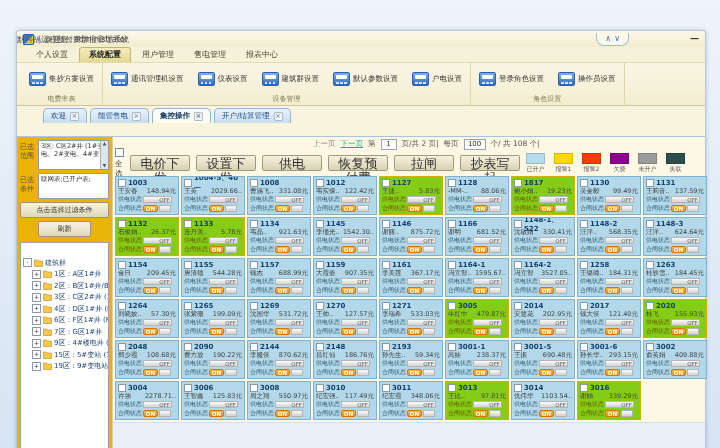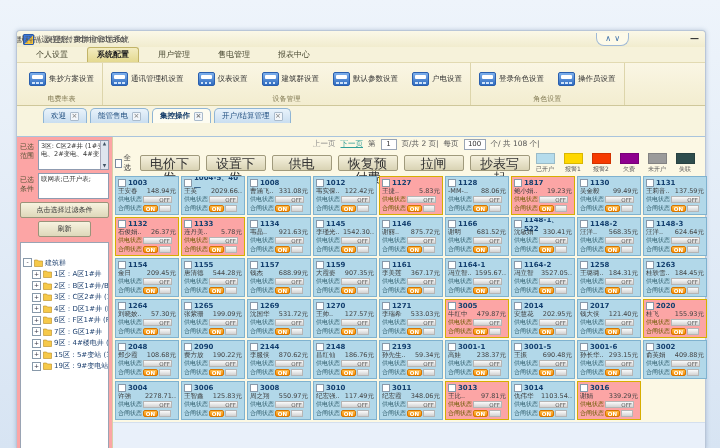--- a/index.html
+++ b/index.html
@@ -12,21 +12,21 @@
   
   .titlebar{height:16px;display:flex;align-items:center;padding:0 6px;gap:4px;
             background:linear-gradient(#fbf8e8,#f1ecce);border-radius:4px 4px 0 0;font-size:8px;color:#444;position:relative;}
   .app-icon{width:9px;height:9px;background:linear-gradient(135deg,#3c78d8 50%,#f4c33c 50%);border:1px solid #2a5aa8;border-radius:1px;}
   .tb-sep{color:#b9b190;}
   .win-title{position:absolute;left:0;right:0;text-align:left;font-size:8px;color:#555;pointer-events:none;}
   .win-pill{margin-left:auto;display:flex;gap:3px;align-items:center;background:#fdfae9;border:1px solid #9fb9d6;
             border-top:none;border-radius:0 0 8px 8px;padding:0 8px;height:12px;font-size:8px;color:#3a6ea8;z-index:2;margin-right:70px;}
   .min-btn{position:absolute;right:6px;top:2px;font-size:9px;color:#333;font-weight:bold;}
   
-  .menubar{height:15px;display:flex;align-items:flex-end;gap:10px;padding:0 10px;font-size:8px;color:#4a4a33;}
+  .menubar{height:15px;display:flex;align-items:flex-end;gap:2px;padding:0 10px;font-size:8px;color:#4a4a33;}
   .mtab{padding:1px 9px 2px;cursor:default;}
   .mtab.active{background:linear-gradient(#f3ecc0,#e4d98f);border:1px solid #c2b468;border-bottom:none;
                border-radius:3px 3px 0 0;font-weight:bold;color:#222;}
   
   .ribbon{height:42px;background:linear-gradient(#faf6e4,#f3edd0);border-top:1px solid #e2dab2;
           border-bottom:1px solid #cfc79a;display:flex;padding:0 4px;}
   .rgroup{display:flex;flex-direction:column;border-right:1px solid #ddd5ab;padding:3px 8px 0;}
   .rbuttons{display:flex;gap:14px;align-items:center;flex:1;}
   .rbtn{display:flex;align-items:center;gap:3px;font-size:7.5px;color:#333;cursor:default;}
   .ric{width:15px;height:12px;background:linear-gradient(#7db0ec,#2f6bbf);border:1px solid #2a5fae;border-radius:2px;position:relative;flex:none;}
@@ -34,53 +34,53 @@
   .ric::after{content:"";position:absolute;left:2px;bottom:1.5px;width:2.5px;height:2px;background:#cfe3fa;box-shadow:4px 0 #cfe3fa,8px 0 #cfe3fa;}
   .rlabel{text-align:center;font-size:7px;color:#837b55;padding:2px 0 1px;}
   
   .doctabs{height:17px;background:#f8f4de;display:flex;align-items:flex-end;gap:3px;padding:0 0 13px 26px;border-bottom:1px solid #a9c4dd;}
   .dtab{display:flex;align-items:center;gap:4px;font-size:7.5px;color:#1c4b7d;padding:2px 7px;
         background:linear-gradient(#e9f3fb,#c9def0);border:1px solid #8fb5d5;border-bottom:none;border-radius:5px 5px 0 0;}
   .dtab.active{background:#fdfcf1;font-weight:bold;color:#123a66;}
   .dtab .close{font-size:7px;color:#777;border:1px solid #aabbcc;background:#f2f6fa;width:7px;height:7px;line-height:6px;text-align:center;border-radius:1px;}
   
   .content{flex:1;display:flex;min-height:0;}
-  .sidebar{width:96px;flex:none;background:#fca5a5;border-right:1px solid #d8d0a8;padding:3px 3px 0;box-sizing:border-box;display:flex;flex-direction:column;gap:3px;}
+  .sidebar{width:96px;flex:none;background:#eab308;border-right:1px solid #d8d0a8;padding:3px 3px 0;box-sizing:border-box;display:flex;flex-direction:column;gap:3px;}
   .frow{display:flex;gap:2px;}
   .flabel{width:16px;font-size:7px;color:#5a5538;line-height:1.25;padding-top:3px;}
   .fbox{flex:1;background:#fff;border:1px solid #8f9bb0;font-size:6.5px;color:#333;padding:1px 2px;height:26px;overflow:hidden;line-height:1.3;position:relative;}
   .fbox.short{height:22px;}
   .spin{position:absolute;right:0;top:0;bottom:0;width:7px;background:#dfe5ee;border-left:1px solid #aab;display:flex;flex-direction:column;justify-content:space-between;align-items:center;font-size:4.5px;color:#456;}
   .sbtn{background:linear-gradient(#f7f3e0,#ded8ba);border:1px solid #9a947a;border-radius:2px;font-size:7px;color:#333;
         font-family:"DejaVu Sans",sans-serif;padding:2px 0;width:100%;}
   .tree{flex:1;background:#fff;border:1px solid #9aa4b4;margin-top:2px;padding:13px 2px;font-size:7px;color:#1c3f6e;overflow:hidden;}
   .titem{display:flex;align-items:center;gap:2px;margin:1.5px 0;white-space:nowrap;}
   .titem.child{margin-left:9px;}
   .exp{width:7px;height:7px;flex:none;background:#fff;border:1px solid #8899aa;font-size:6px;line-height:5px;text-align:center;color:#334;}
   .folder{flex:none;display:inline-flex;}
   
   .main{flex:1;display:flex;flex-direction:column;background:#fcf8e4;min-width:0;}
   .pagerow{height:14px;display:flex;align-items:center;gap:5px;font-size:7.5px;color:#555;padding-left:200px;}
   .plink{color:#888;}
   .plink.next{color:#2f9e97;text-decoration:underline;}
   .pinput{background:#fff;border:1px solid #99a5b5;font-size:7px;text-align:center;color:#333;height:9px;line-height:9px;}
   .w14{width:14px;} .w20{width:20px;}
   .toolrow{height:24px;display:flex;align-items:center;gap:6px;padding:0 8px 0 2px;}
-  .selwrap{display:flex;align-items:center;gap:2px;font-size:7.5px;color:#333;}
+  .selwrap{display:flex;align-items:flex-end;gap:2px;font-size:7.5px;color:#333;flex-direction:column;}
   .cbx{width:7px;height:7px;background:#fff;border:1px solid #7a8aa0;}
   .tbtn{background:linear-gradient(#f5f1dd,#d9d3b4);border:1px solid #a09a7c;border-radius:2px;font-size:13px;color:#333;
         font-family:"DejaVu Sans",sans-serif;width:60px;height:16px;line-height:14px;text-align:center;}
   .legend{display:flex;gap:9px;margin-left:auto;margin-right:28px;}
   .litem{display:flex;flex-direction:column;align-items:center;gap:1px;}
   .lswatch{width:17px;height:9px;border:1px solid rgba(0,0,0,.15);}
   .llabel{font-size:6px;color:#555;white-space:nowrap;}
   
   .grid{display:grid;grid-template-columns:repeat(9,64px);gap:2px;padding:1px 0 0 2px;}
   .card{width:64px;height:39px;box-sizing:border-box;background:#b2d8e9;border:1px solid #7fb2cf;padding:1px 2px;font-size:6.5px;overflow:hidden;}
-  .card.alert{background:#fca5a5;border-color:#d6ae00;}
+  .card.alert{background:#84cc16;border-color:#d6ae00;}
   .card-head{display:flex;align-items:center;gap:2px;font-weight:bold;font-size:7px;color:#14406f;height:9px;}
   .ccb{width:6px;height:6px;background:#fff;border:1px solid #8899aa;flex:none;}
   .nrow{display:flex;justify-content:space-between;color:#3a3a3a;height:8px;line-height:8px;white-space:nowrap;overflow:hidden;}
   .nrow .amount{color:#444;}
   .srow{display:flex;align-items:center;gap:1px;height:9px;color:#33606e;white-space:nowrap;}
   .card.alert .srow{color:#6a5a00;}
   .slabel{font-size:6px;flex:none;}
   .bar{width:29px;height:7px;background:linear-gradient(#fbfbfb,#d2d2d2);border:1px solid #b5b5b5;box-sizing:border-box;
        font-size:5.5px;color:#555;text-align:right;line-height:6px;padding-right:1px;}
   .bar.mini{width:12px;}

